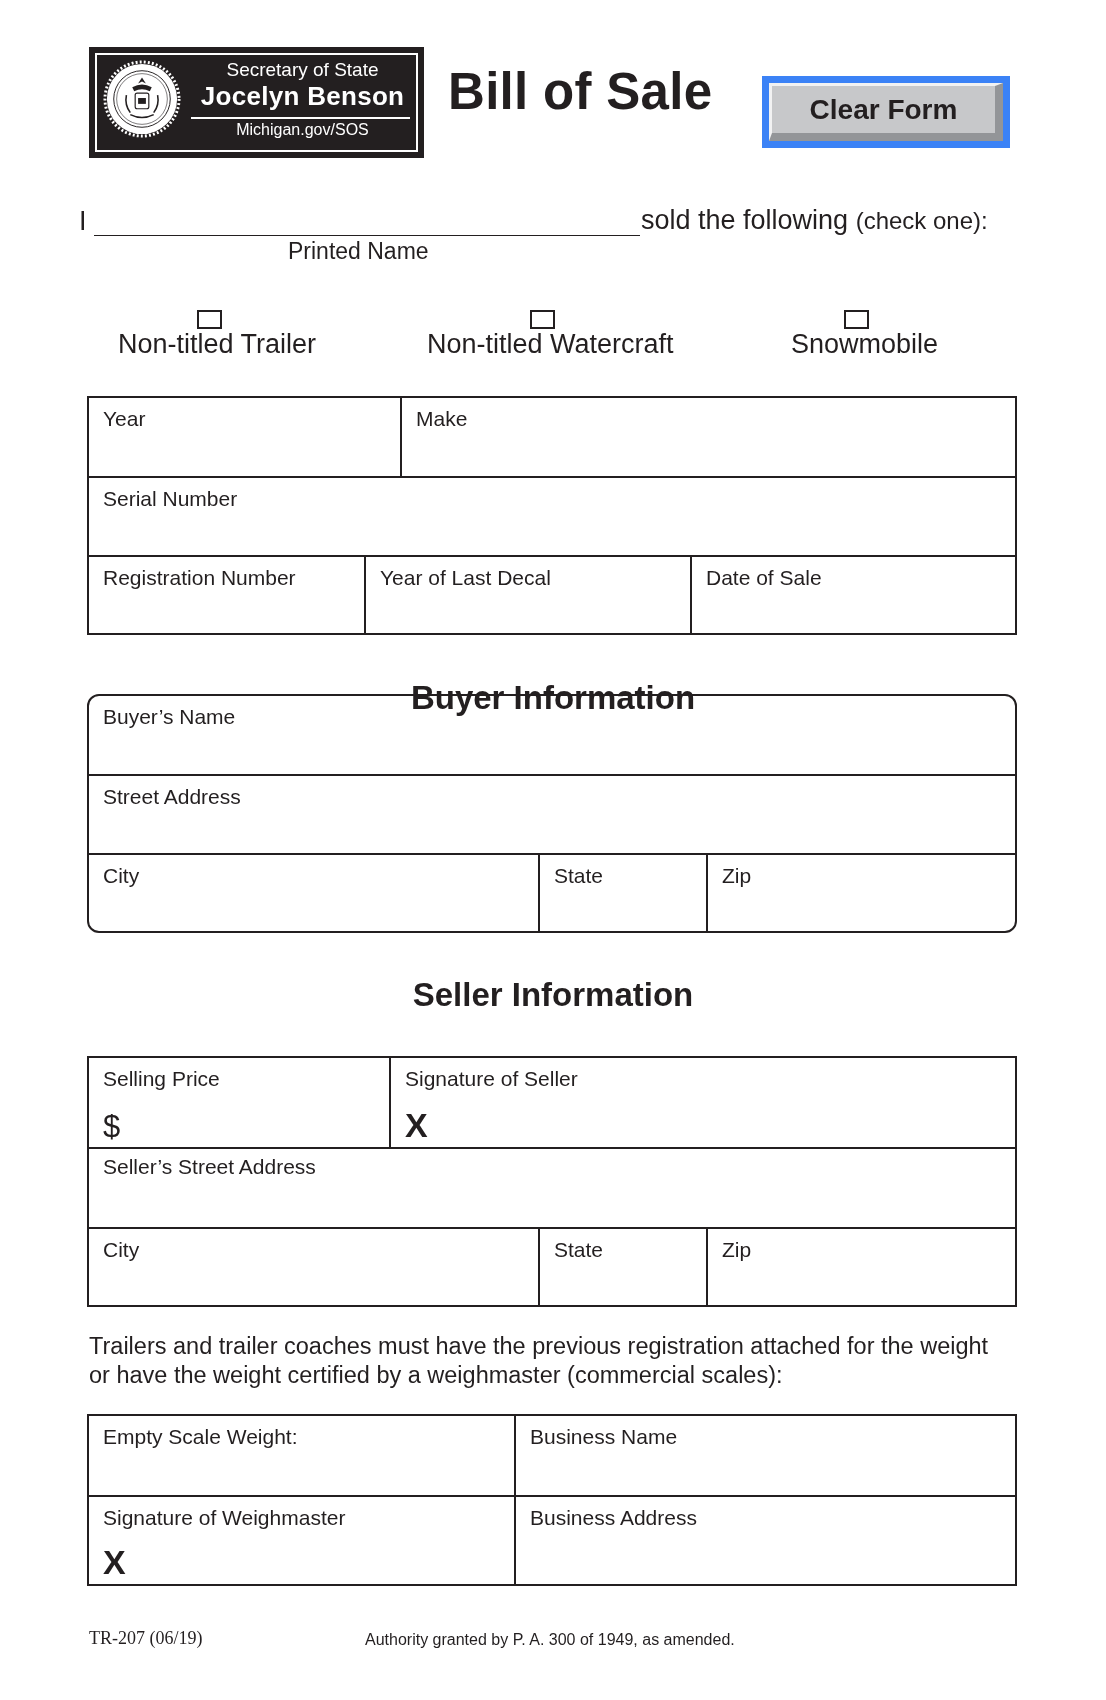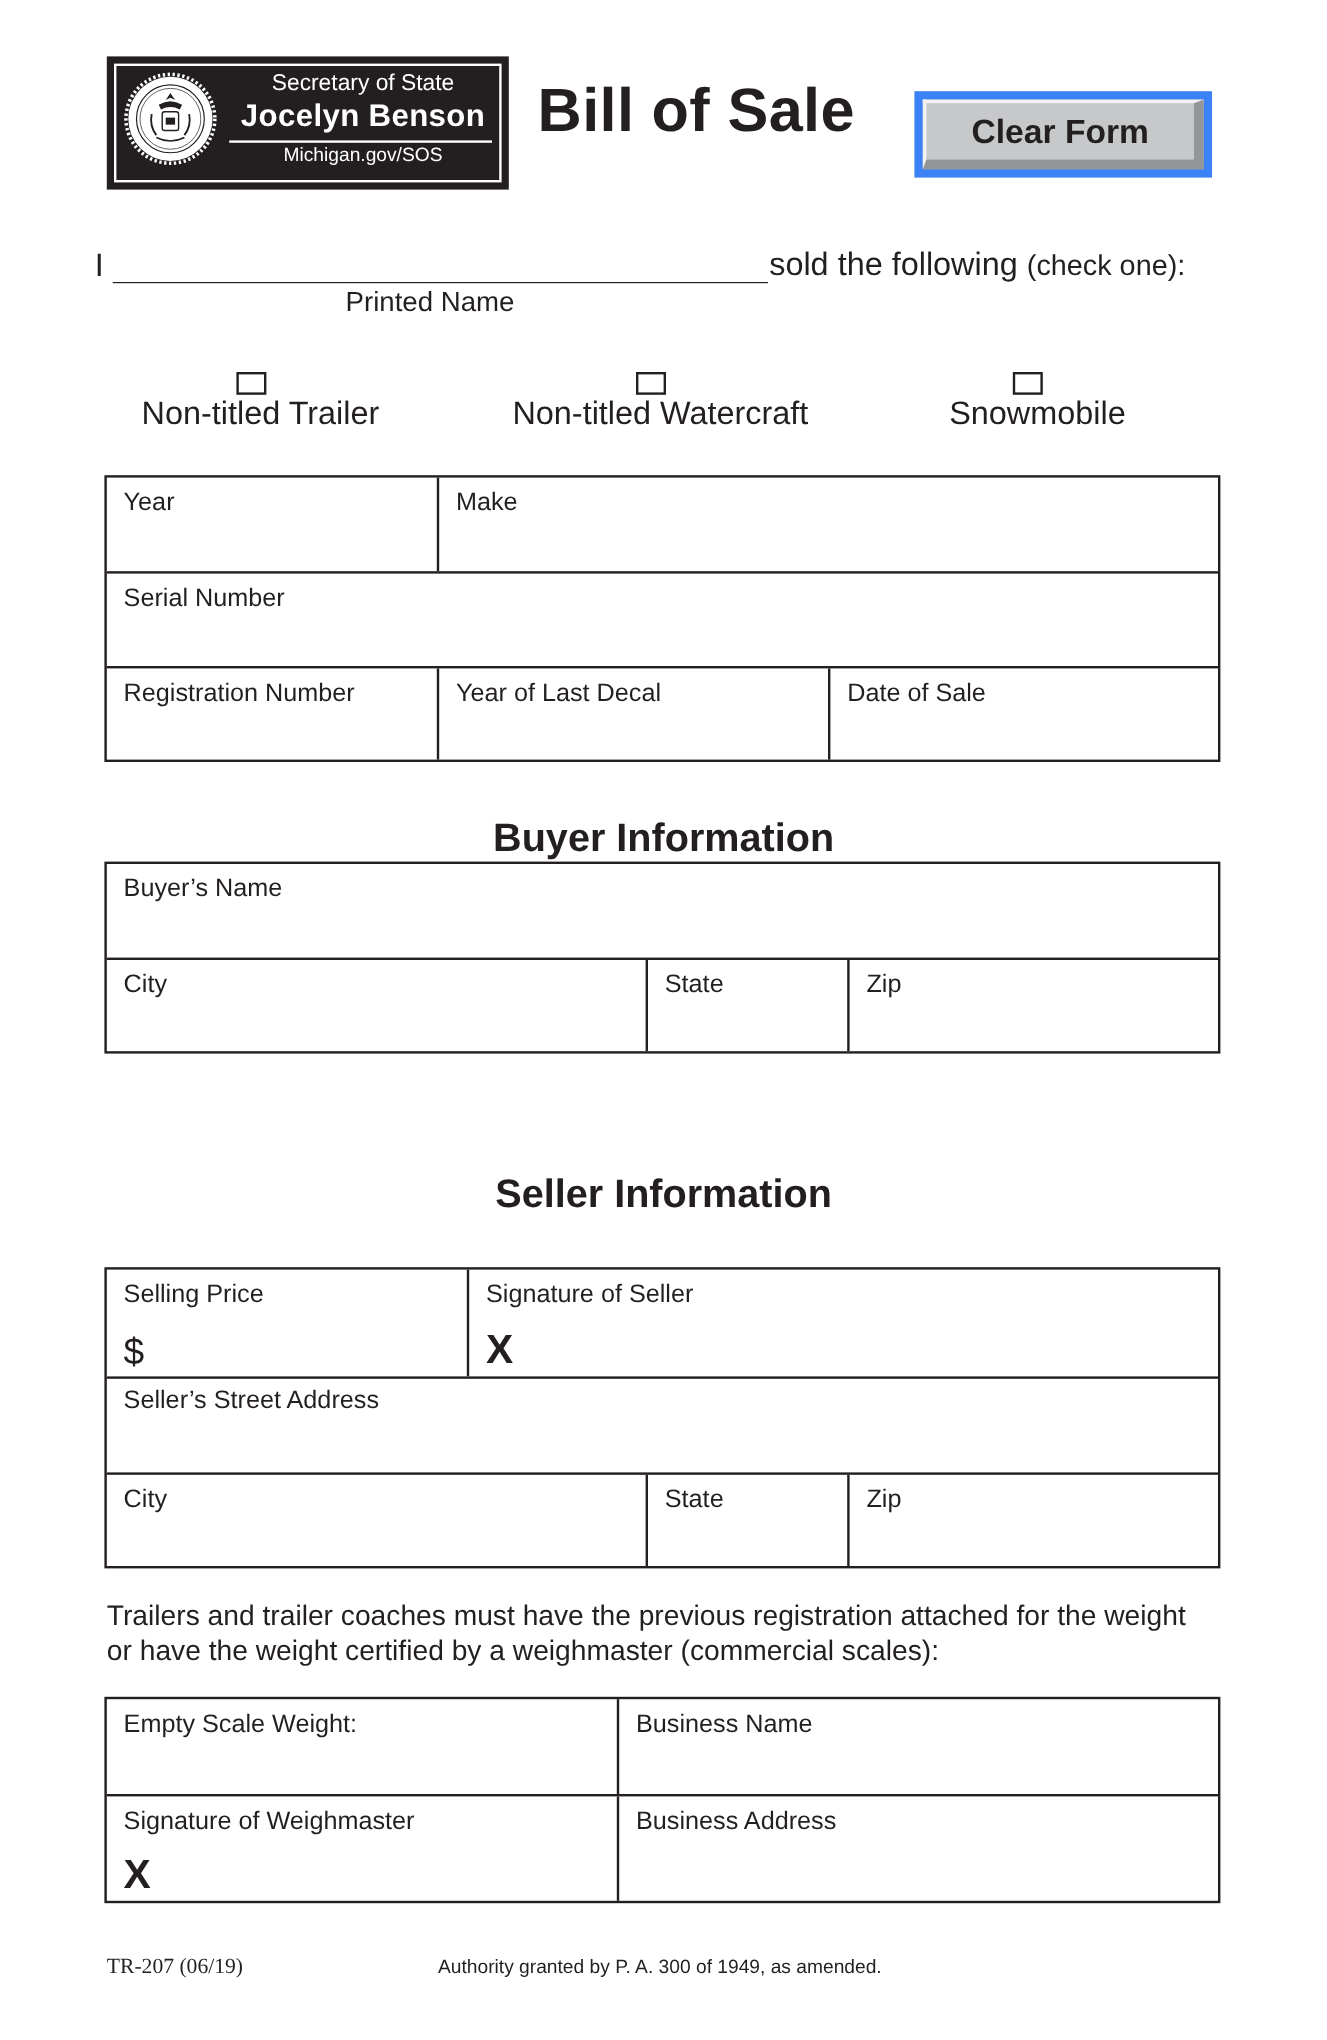--- a/index.html
+++ b/index.html
@@ -104,21 +104,21 @@
 <div class="abs cb-row" style="left:427px;">
   <div class="cb"></div>
   <span class="cb-label">Non-titled Watercraft</span>
 </div>
 <div class="abs cb-row" style="left:791px;">
   <div class="cb"></div>
   <span class="cb-label">Snowmobile</span>
 </div>
 
 <div class="grid" style="top:396px;">
-  <div class="row" style="height:78px;">
+  <div class="row" style="height:78px;gap:36px;">
     <div class="cell" style="width:275px;">
       <span class="cell-label">Year</span>
     </div>
     <div class="cell" style="flex:1;">
       <span class="cell-label">Make</span>
     </div>
   </div>
   <div class="row" style="height:79px;">
     <div class="cell" style="flex:1;">
       <span class="cell-label">Serial Number</span>
@@ -131,24 +131,29 @@
     <div class="cell" style="width:326px;">
       <span class="cell-label">Year of Last Decal</span>
     </div>
     <div class="cell" style="flex:1;">
       <span class="cell-label">Date of Sale</span>
     </div>
   </div>
 </div>
 
 <div class="abs section-title" style="top:679px;">Buyer Information</div>
-<div class="grid" style="top:718px;">
+<div class="grid" style="top:694px;border-radius:12px;">
   <div class="row" style="height:78px;">
     <div class="cell" style="flex:1;">
       <span class="cell-label">Buyer’s Name</span>
+    </div>
+  </div>
+  <div class="row" style="height:79px;">
+    <div class="cell" style="flex:1;">
+      <span class="cell-label">Street Address</span>
     </div>
   </div>
   <div class="row" style="height:78px;">
     <div class="cell" style="width:449px;">
       <span class="cell-label">City</span>
     </div>
     <div class="cell" style="width:168px;">
       <span class="cell-label">State</span>
     </div>
     <div class="cell" style="flex:1;">

